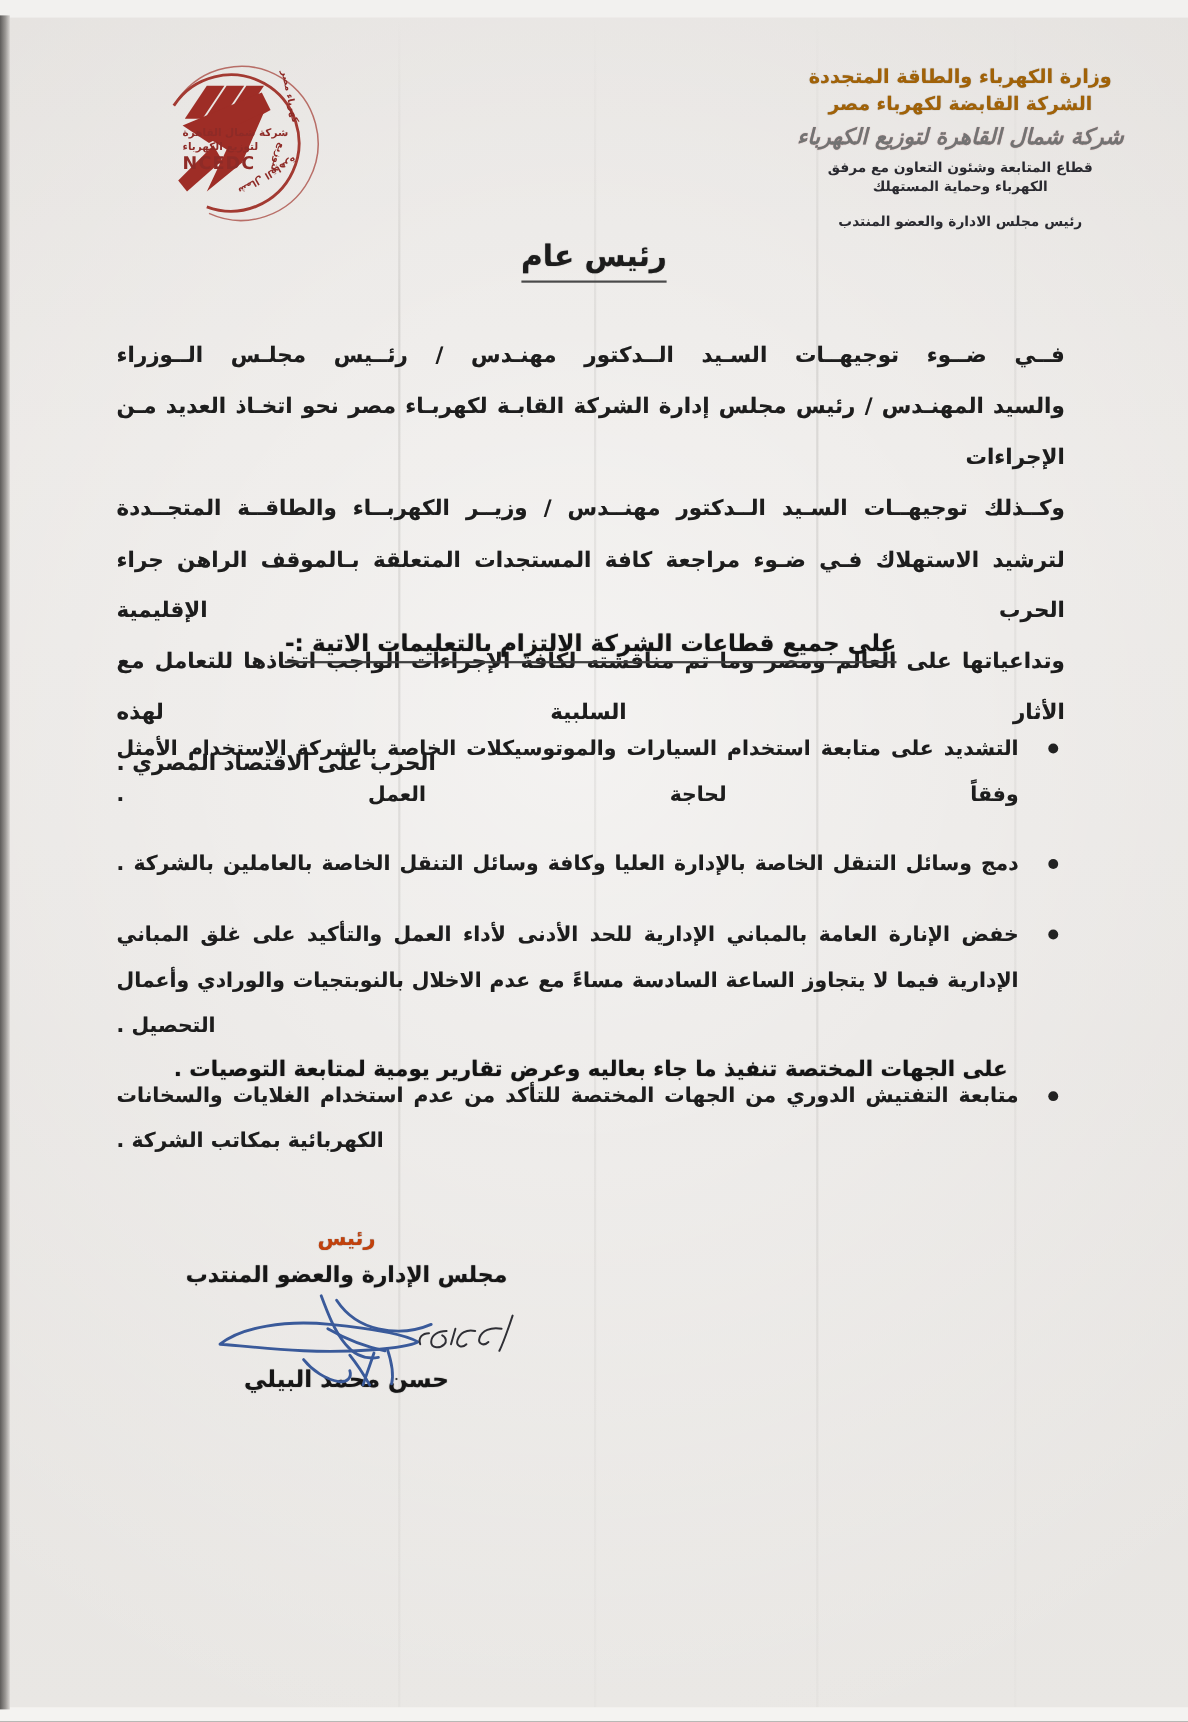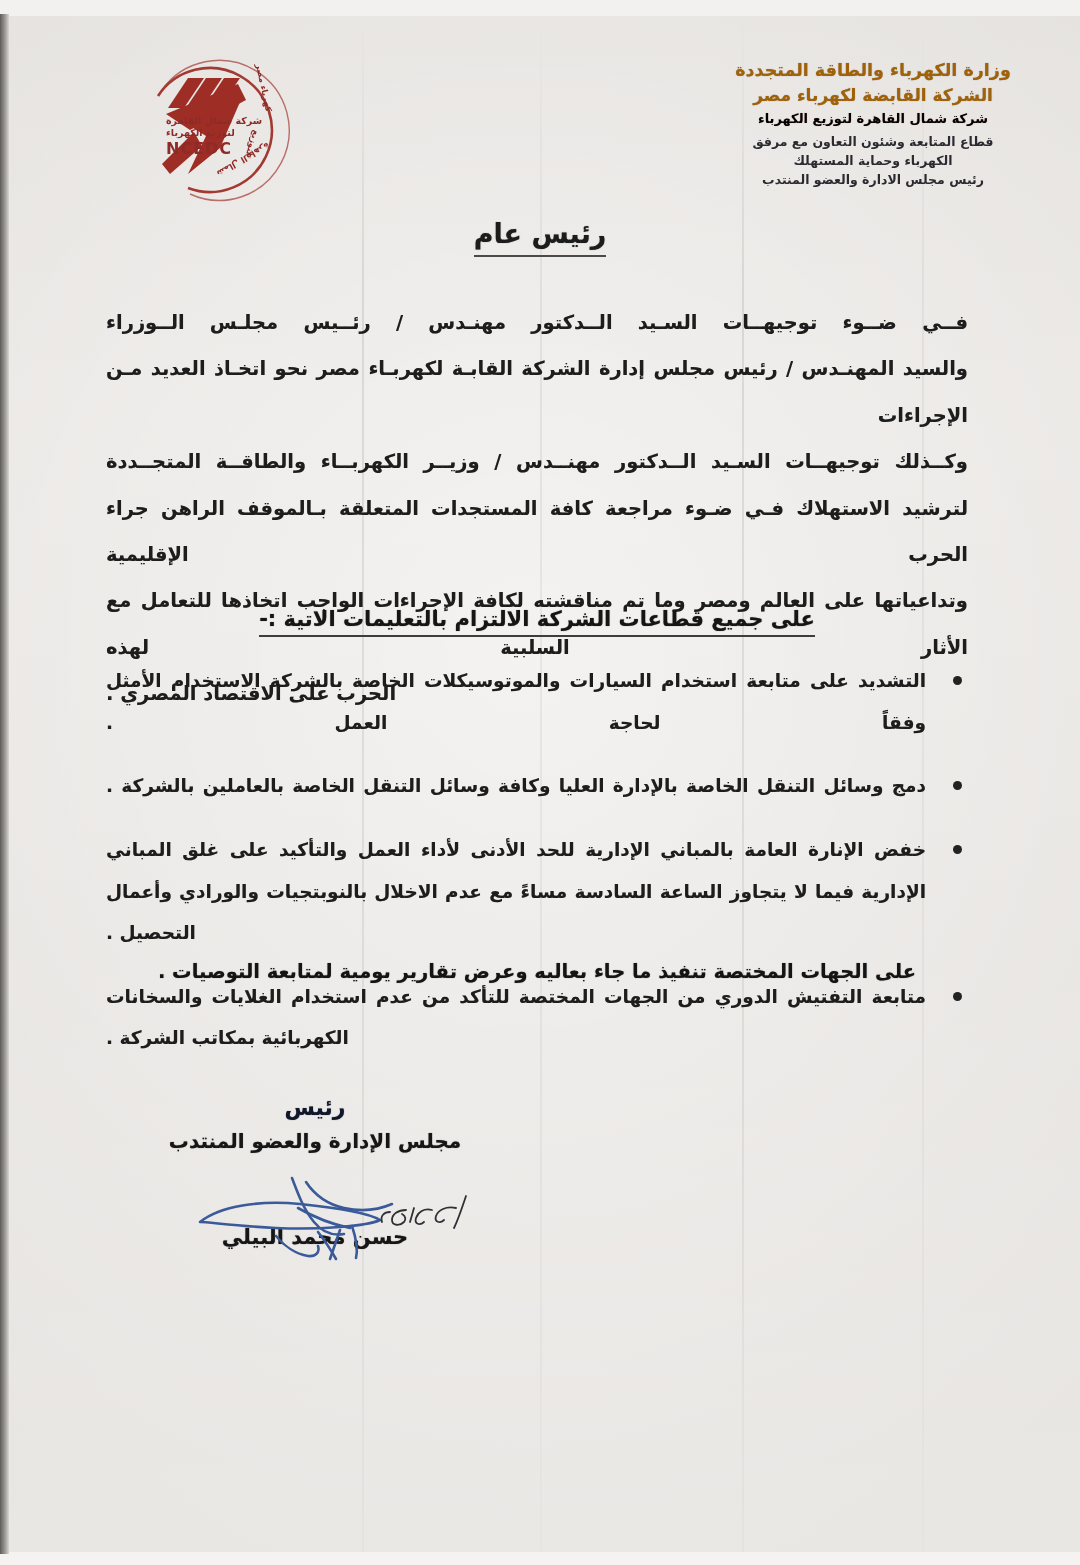--- a/index.html
+++ b/index.html
@@ -98,24 +98,25 @@
   .hdr-line1, .hdr-line2 {
     font-weight: bold;
     font-size: 17.5px;
     color: #a16207;
     letter-spacing: .2px;
     text-shadow: 0 0 1px rgba(40,40,45,.45);
   }
   .hdr-line2 { font-size: 17px; }
   .hdr-red {
     font-weight: bold;
-    font-size: 13px;
-    color: #000000;
+    font-size: 20px;
+    color: #737373;
     margin-top: 3px;
     text-shadow: 0 0 1px rgba(150,35,40,.4);
+    font-style: italic;
   }
   .hdr-sub {
     font-weight: bold;
     font-size: 12.5px;
     color: #2a2a30;
     margin-top: 5px;
     line-height: 1.45;
   }
 
   
@@ -157,21 +158,21 @@
     font-weight: bold;
     line-height: 2.38;
     color: #1d1d1d;
     text-shadow: 0 0 .6px rgba(25,25,25,.35);
   }
   .body-block .lastline { text-align-last: left; }
 
   
   .instructions-heading {
     position: absolute;
-    top: 607px;
+    top: 573px;
     right: 112px;
     width: 862px;
     text-align: center;
   }
   .instructions-heading span {
     display: inline-block;
     font-size: 21px;
     font-weight: bold;
     color: #151515;
     padding-bottom: 4px;
@@ -227,24 +228,25 @@
 
   
   .signature-block {
     position: absolute;
     top: 1095px;
     right: 600px;
     width: 330px;
     text-align: center;
   }
   .sig-role1 {
-    font-size: 22px;
-    font-weight: bold;
-    color: #0f172a;
+    font-size: 19px;
+    font-weight: bold;
+    color: #c2410c;
     text-shadow: 0 0 1px rgba(15,15,15,.55);
+    margin-top: 20px;
   }
   .sig-role2 {
     font-size: 20px;
     font-weight: bold;
     color: #161616;
     margin-top: 9px;
     text-shadow: 0 0 1px rgba(15,15,15,.55);
   }
   .sig-name {
     font-size: 21px;
@@ -318,21 +320,21 @@
           </g>
         </svg>
       </div>
 
       <div class="header-text">
         <div class="hdr-line1">وزارة الكهرباء والطاقة المتجددة</div>
         <div class="hdr-line2">الشركة القابضة لكهرباء مصر</div>
         <div class="hdr-red">شركة شمال القاهرة لتوزيع الكهرباء</div>
         <div class="hdr-sub">قطاع المتابعة وشئون التعاون مع مرفق</div>
         <div class="hdr-sub" style="margin-top:0">الكهرباء وحماية المستهلك</div>
-        <div class="hdr-sub" style="margin-top:1px">رئيس مجلس الادارة والعضو المنتدب</div>
+        <div class="hdr-sub" style="margin-top:12px">رئيس مجلس الادارة والعضو المنتدب</div>
       </div>
     </div>
 
     <div class="doc-title">
       <span>رئيس عام</span>
     </div>
 
     <div class="body-block">
       <div>فــي ضــوء توجيهــات السـيد الــدكتور مهنـدس / رئــيس مجلـس الــوزراء</div>
       <div>والسيد المهنـدس / رئيس مجلس إدارة الشركة القابـة لكهربـاء مصر نحو اتخـاذ العديد مـن الإجراءات</div>

